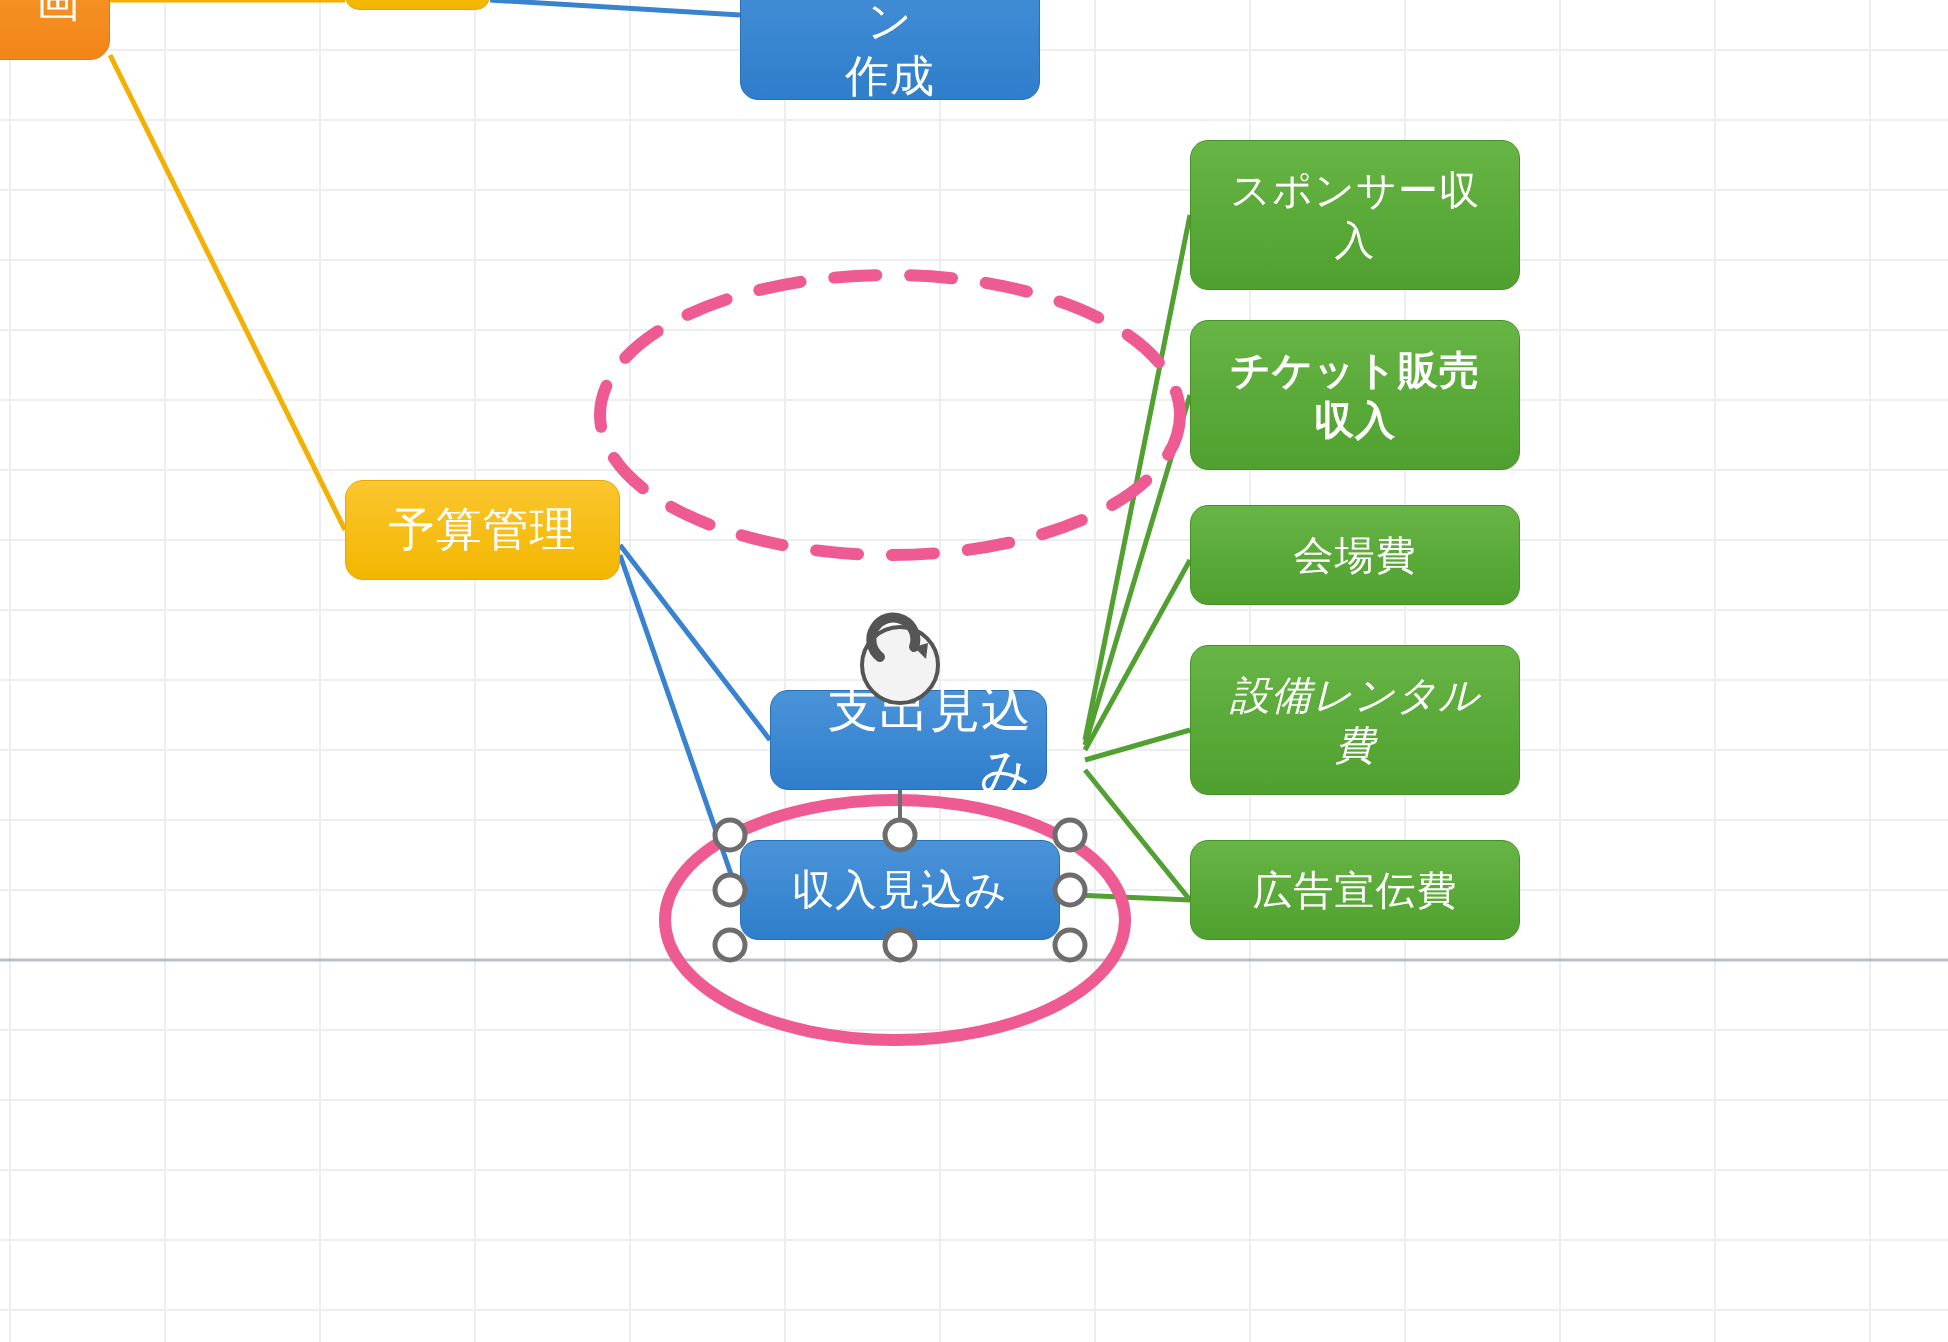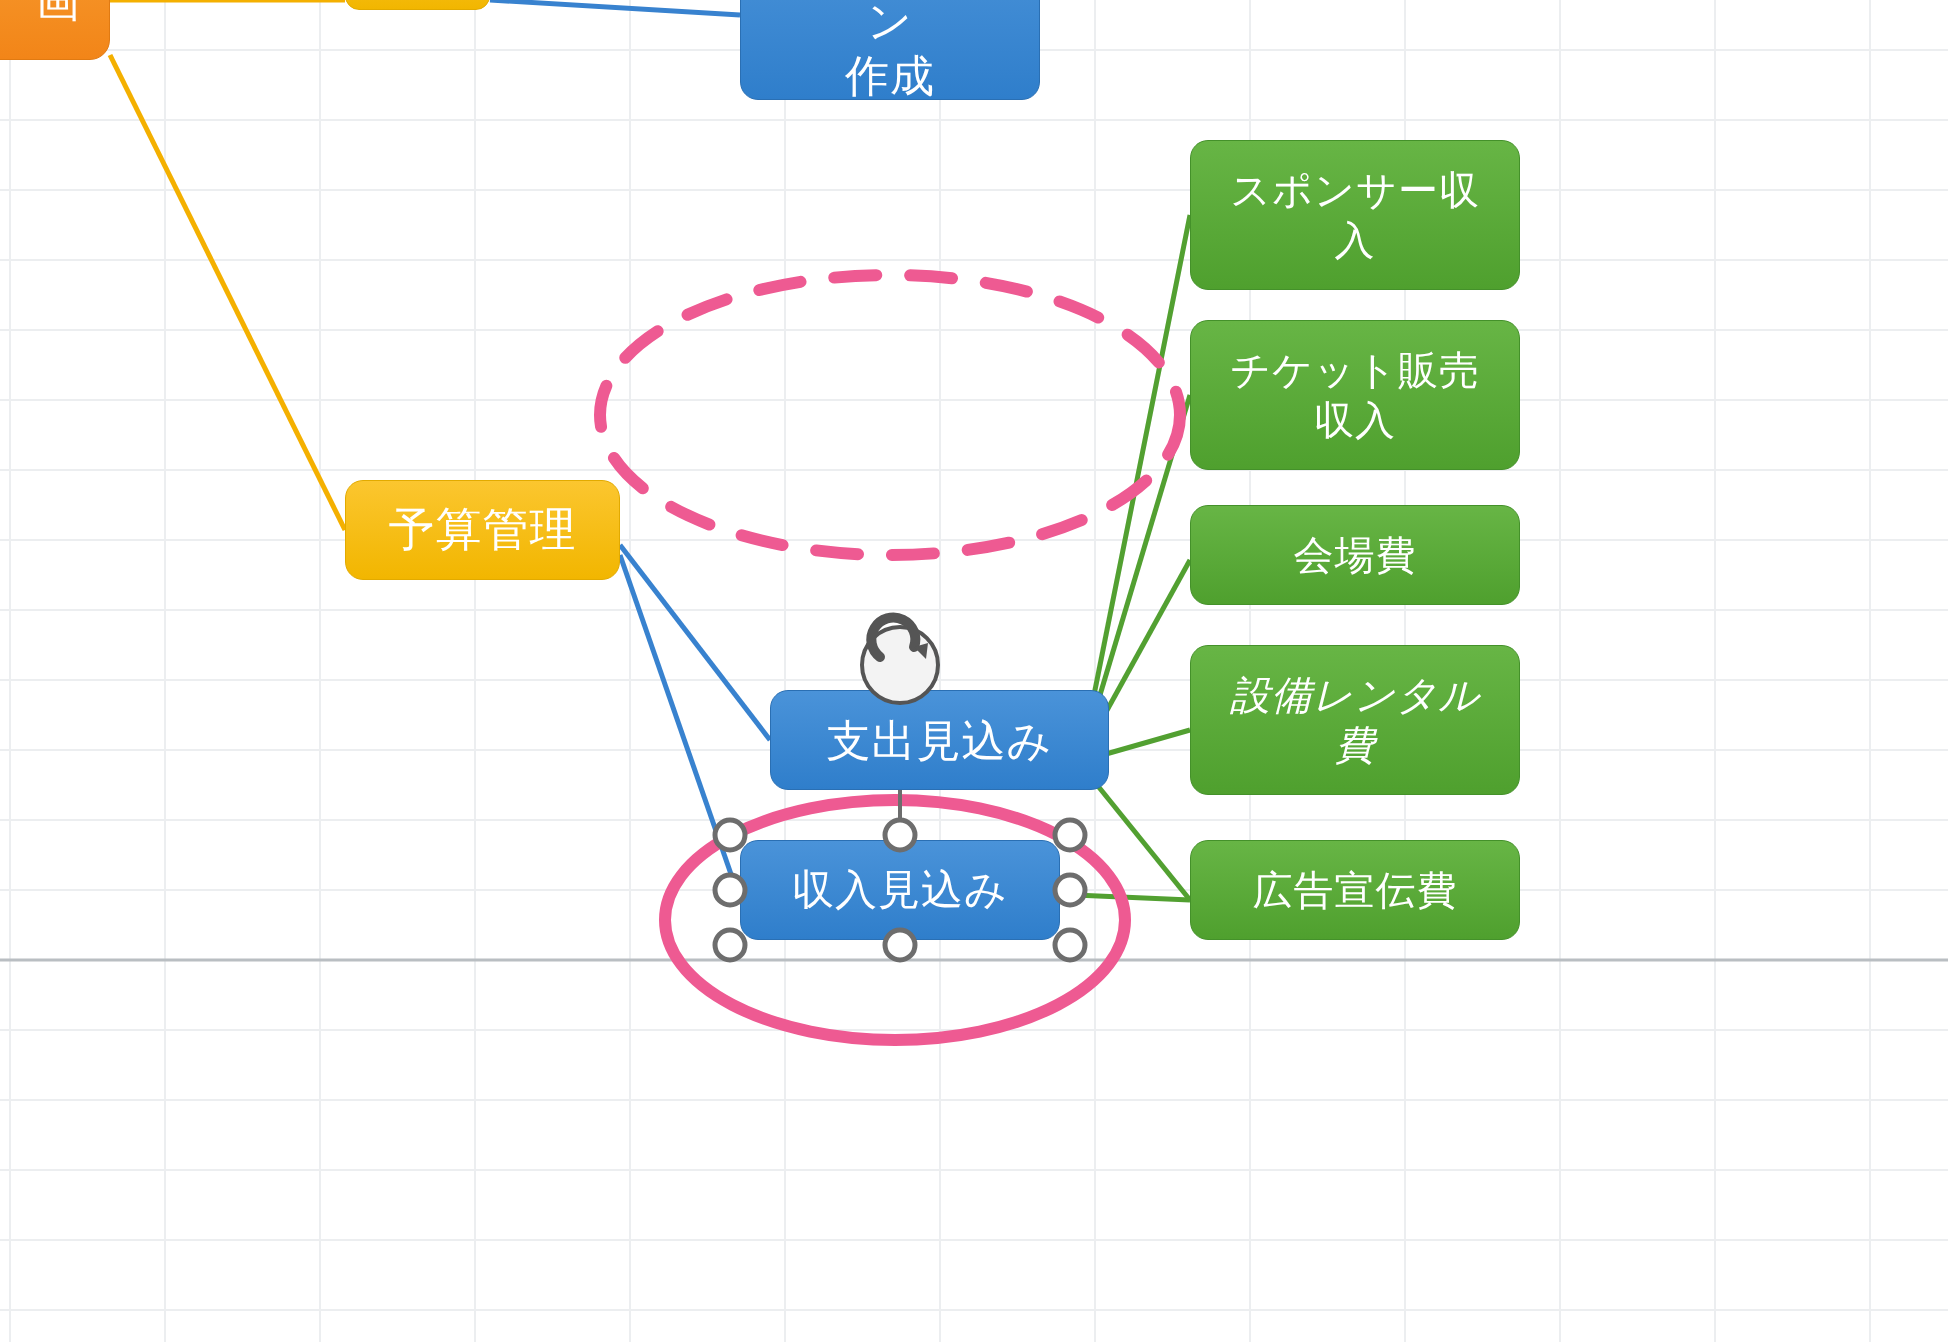--- a/index.html
+++ b/index.html
@@ -157,35 +157,35 @@
 
   <div class="node blue" style="left:740px; top:-60px; width:300px; height:160px; font-size:44px;">
     <span style="white-space:pre-line;">タイムライン
 作成</span>
   </div>
 
   <div class="node yellow" style="left:345px; top:480px; width:275px; height:100px; font-size:46px;text-align:right;">
     <span>予算管理</span>
   </div>
 
-  <div class="node blue" style="left:770px; top:690px; width:339px; height:100px; font-size:44px;text-align:right;">
+  <div class="node blue" style="left:770px; top:690px; width:277px; height:100px; font-size:50px;text-align:right;">
     <span>支出見込み</span>
   </div>
 
   <div class="node blue" style="left:740px; top:840px; width:320px; height:100px; font-size:42px;text-align:right;">
     <span>収入見込み</span>
   </div>
 
   <div class="node green" style="left:1190px; top:140px; width:330px; height:150px;">
     <span style="white-space:pre-line;">スポンサー収
 入</span>
   </div>
 
   <div class="node green" style="left:1190px; top:320px; width:330px; height:150px;">
-    <span style="white-space:pre-line;">チケット販売
+    <span style="white-space:pre-line;font-weight:bold;">チケット販売
 収入</span>
   </div>
 
   <div class="node green" style="left:1190px; top:505px; width:330px; height:100px;">
     <span>会場費</span>
   </div>
 
   <div class="node green" style="left:1190px; top:645px; width:330px; height:150px;">
     <span style="white-space:pre-line;font-style:italic;">設備レンタル
 費</span>

